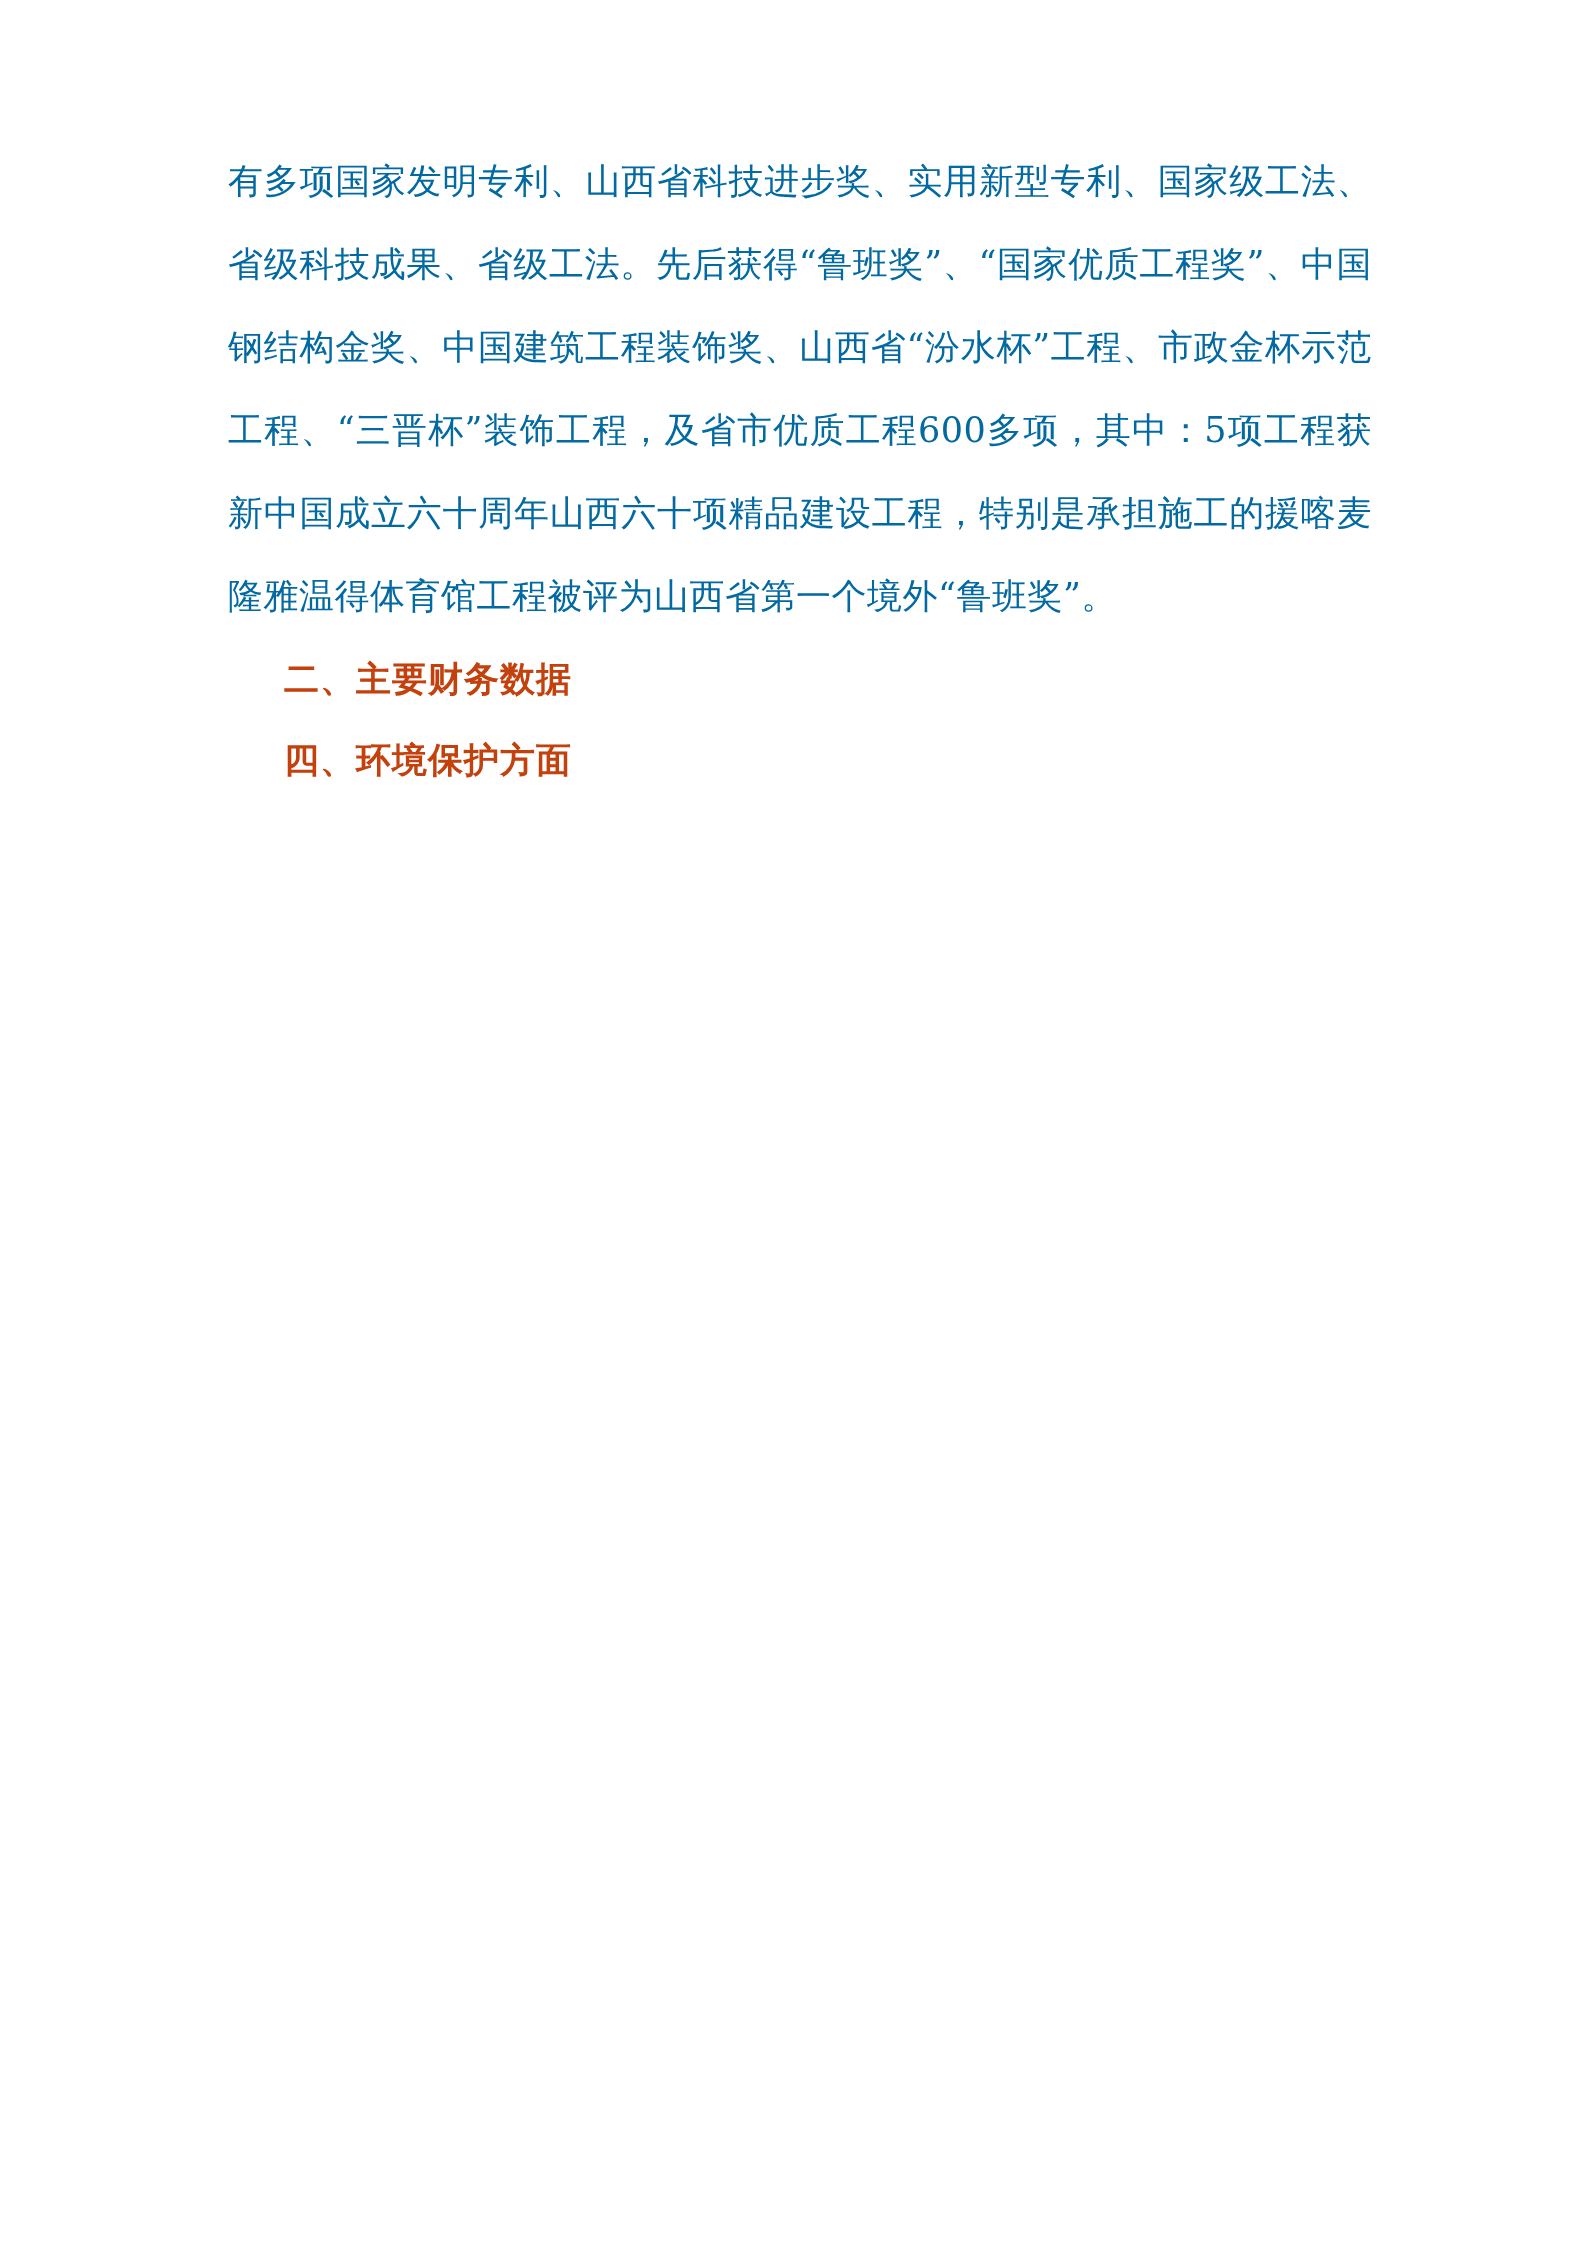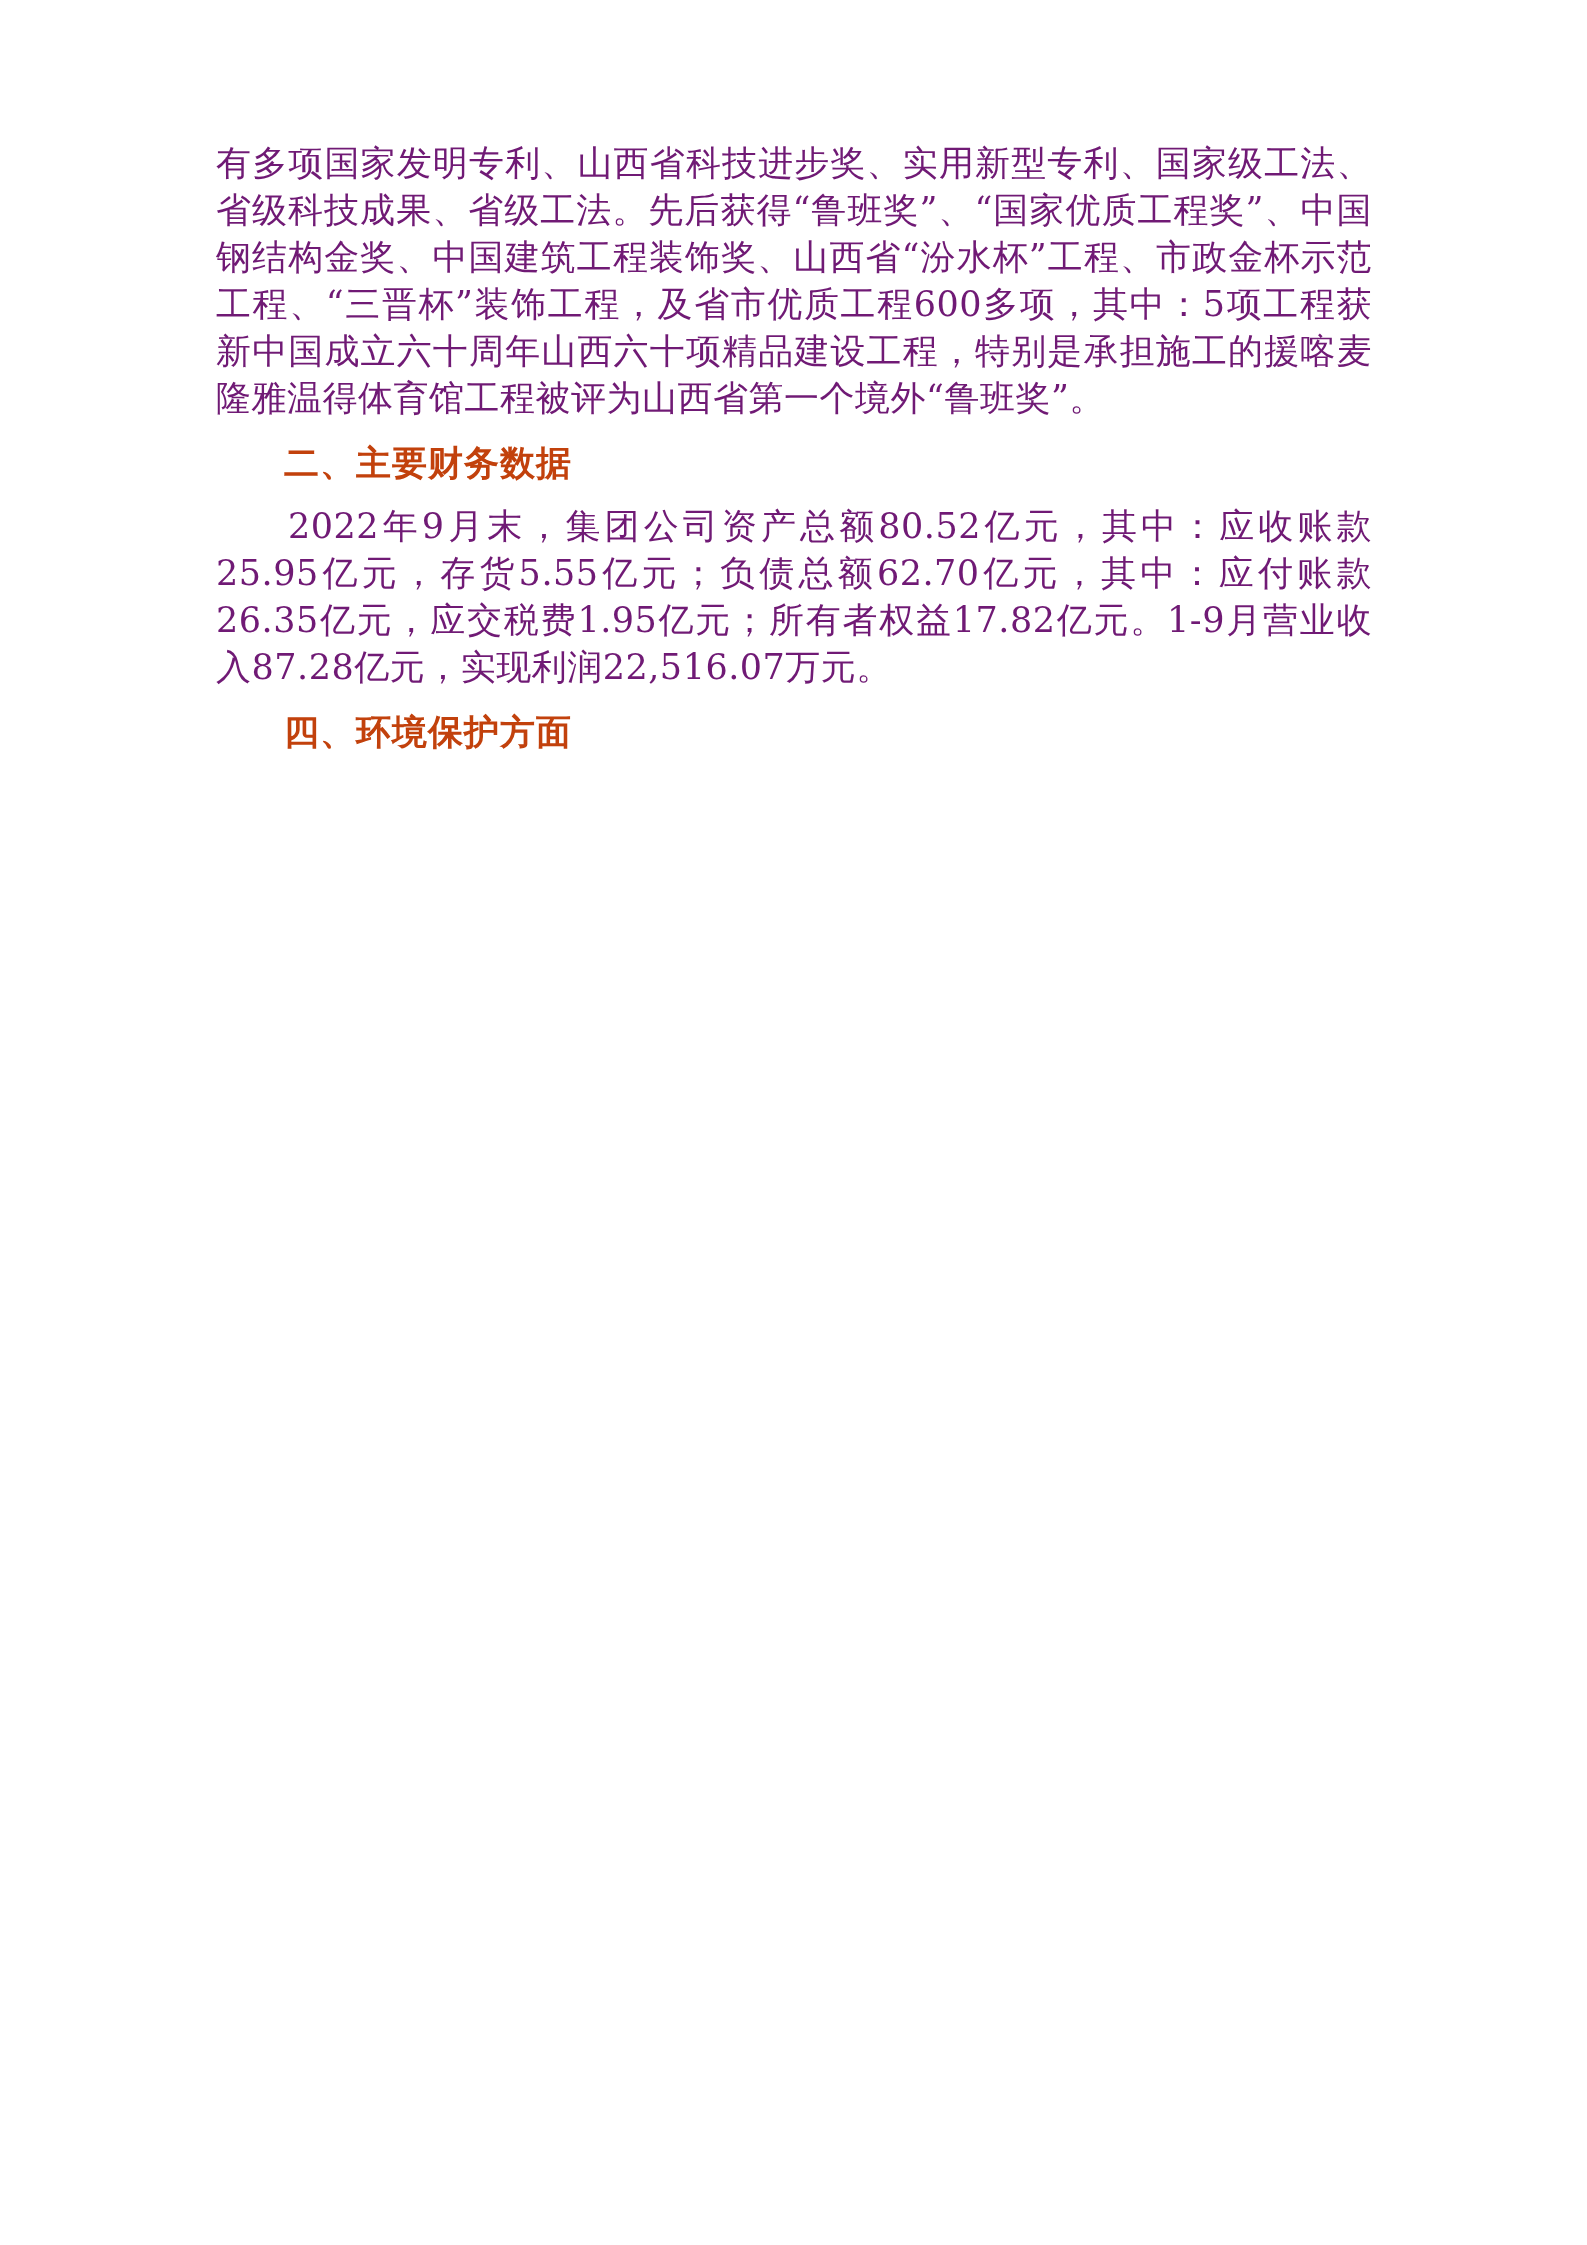--- a/index.html
+++ b/index.html
@@ -15,25 +15,25 @@
     margin: 0 auto;
     overflow: hidden;
   }
   .content {
     position: absolute;
     left: 212px;
     top: 140px;
     width: 1160px;
   }
   p.para {
-    margin: 0 0 0 4px;
+    margin: 0 0 0 16px;
     font-family: "DejaVu Serif", "Liberation Serif", serif;
     font-size: 35px;
-    line-height: 47px;
-    color: #701a75;
+    line-height: 83px;
+    color: #0369a1;
     text-align: justify;
     text-justify: inter-ideograph;
     letter-spacing: 0.5px;
   }
   p.indent {
     text-indent: 72px;
   }
   p.heading {
     margin: 0;
     font-family: "DejaVu Serif", "Liberation Serif", serif;
@@ -49,20 +49,19 @@
 <body>
 
 <div class="page">
   <div class="content">
 
     <p class="para">有多项国家发明专利、山西省科技进步奖、实用新型专利、国家级工法、省级科技成果、省级工法。先后获得“鲁班奖”、“国家优质工程奖”、中国钢结构金奖、中国建筑工程装饰奖、山西省“汾水杯”工程、市政金杯示范工程、“三晋杯”装饰工程，及省市优质工程600多项，其中：5项工程获新中国成立六十周年山西六十项精品建设工程，特别是承担施工的援喀麦隆雅温得体育馆工程被评为山西省第一个境外“鲁班奖”。</p>
 
 
     <p class="heading">二、主要财务数据</p>
 
-    <p class="para indent">2022年9月末，集团公司资产总额80.52亿元，其中：应收账款25.95亿元，存货5.55亿元；负债总额62.70亿元，其中：应付账款26.35亿元，应交税费1.95亿元；所有者权益17.82亿元。1-9月营业收入87.28亿元，实现利润22,516.07万元。</p>
 
 
 
     <p class="heading">四、环境保护方面</p>
 
   </div>
 </div>
 
 </body></html>

